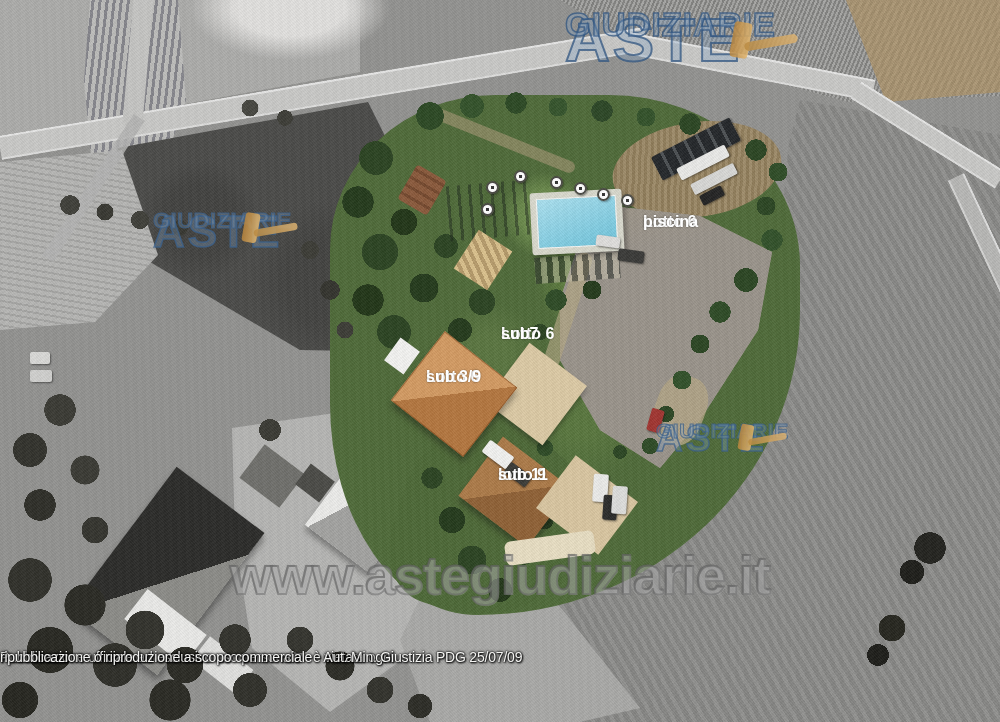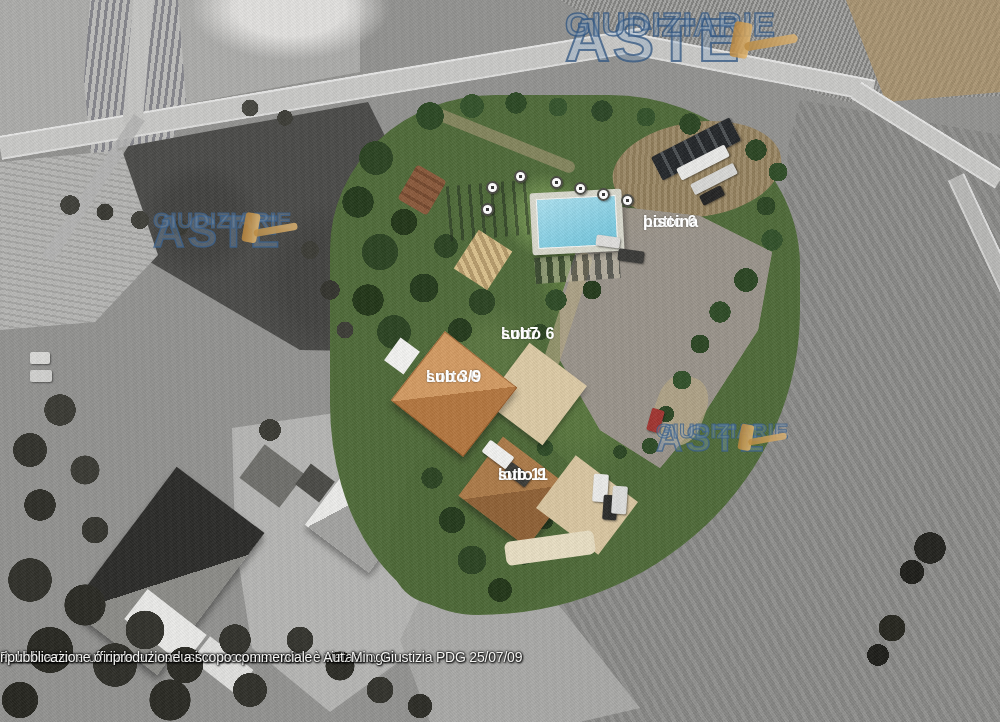--- a/index.html
+++ b/index.html
@@ -354,19 +354,20 @@
 
   <div class="logo logo-mr">
     <span class="l1">ASTE</span>
     <span class="l2">GIUDIZIARIE</span>
   </div>
   <div class="gavel gavel-mr">
       <i class="g-head"></i>
       <i class="g-handle"></i>
     </div>
 
+  <div class="url-wm">www.astegiudiziarie.it</div>
 
   <div class="footer">
     <div>Pubblicazione ufficiale ad esclusivo uso personale - è vietata ogni</div>
     <div>ripubblicazione o riproduzione a scopo commerciale - Aut. Min. Giustizia PDG 25/07/09</div>
   </div>
 
 </div>
 
 </body></html>

